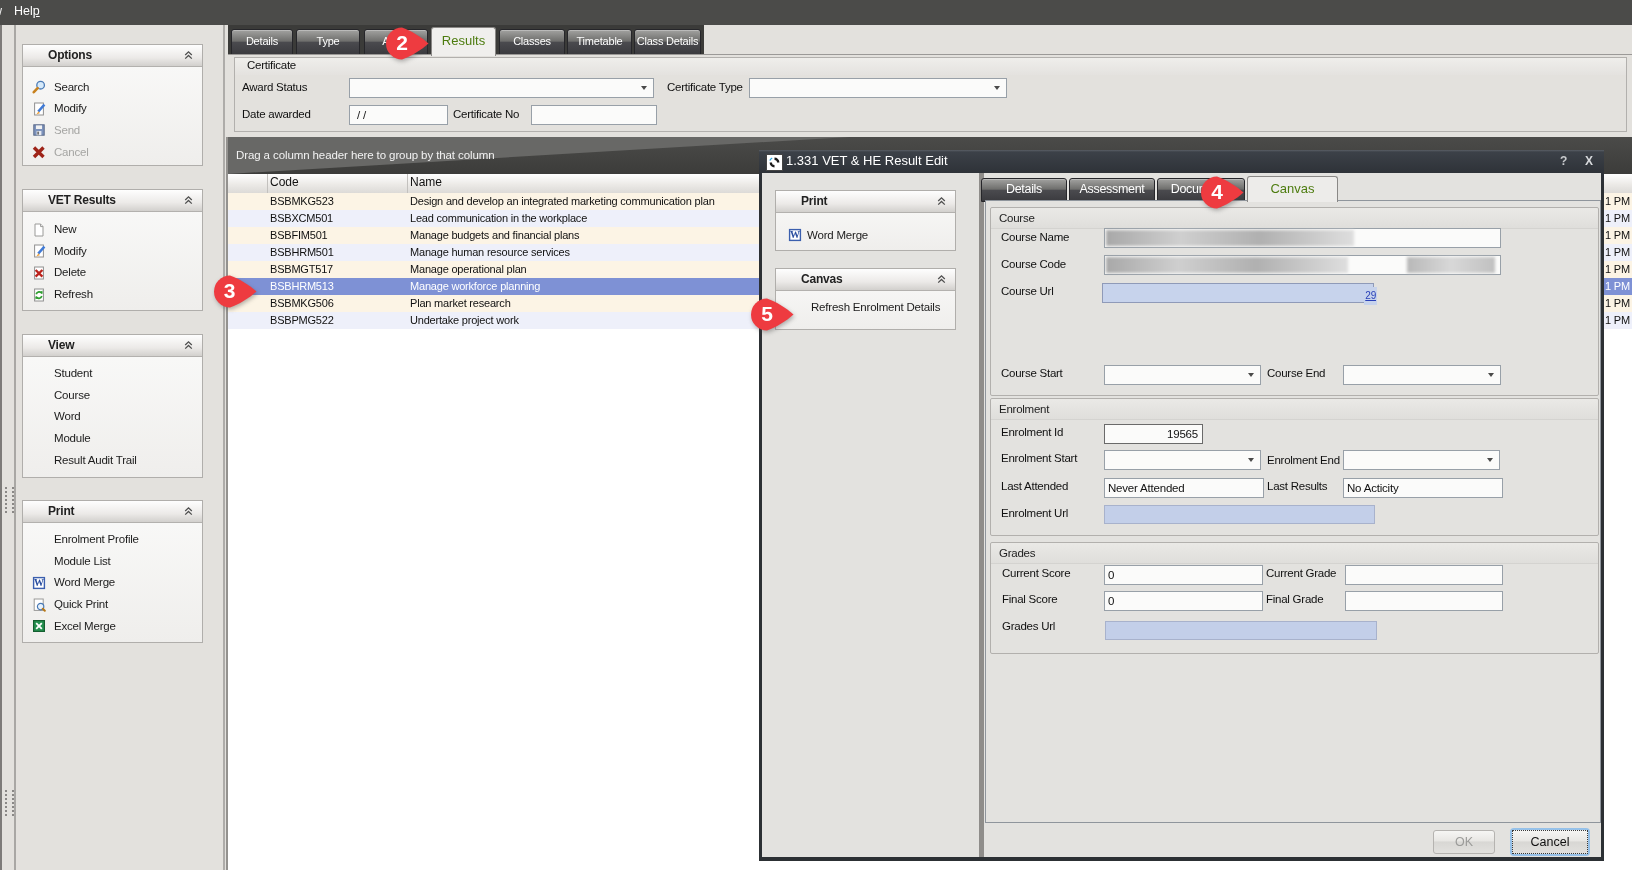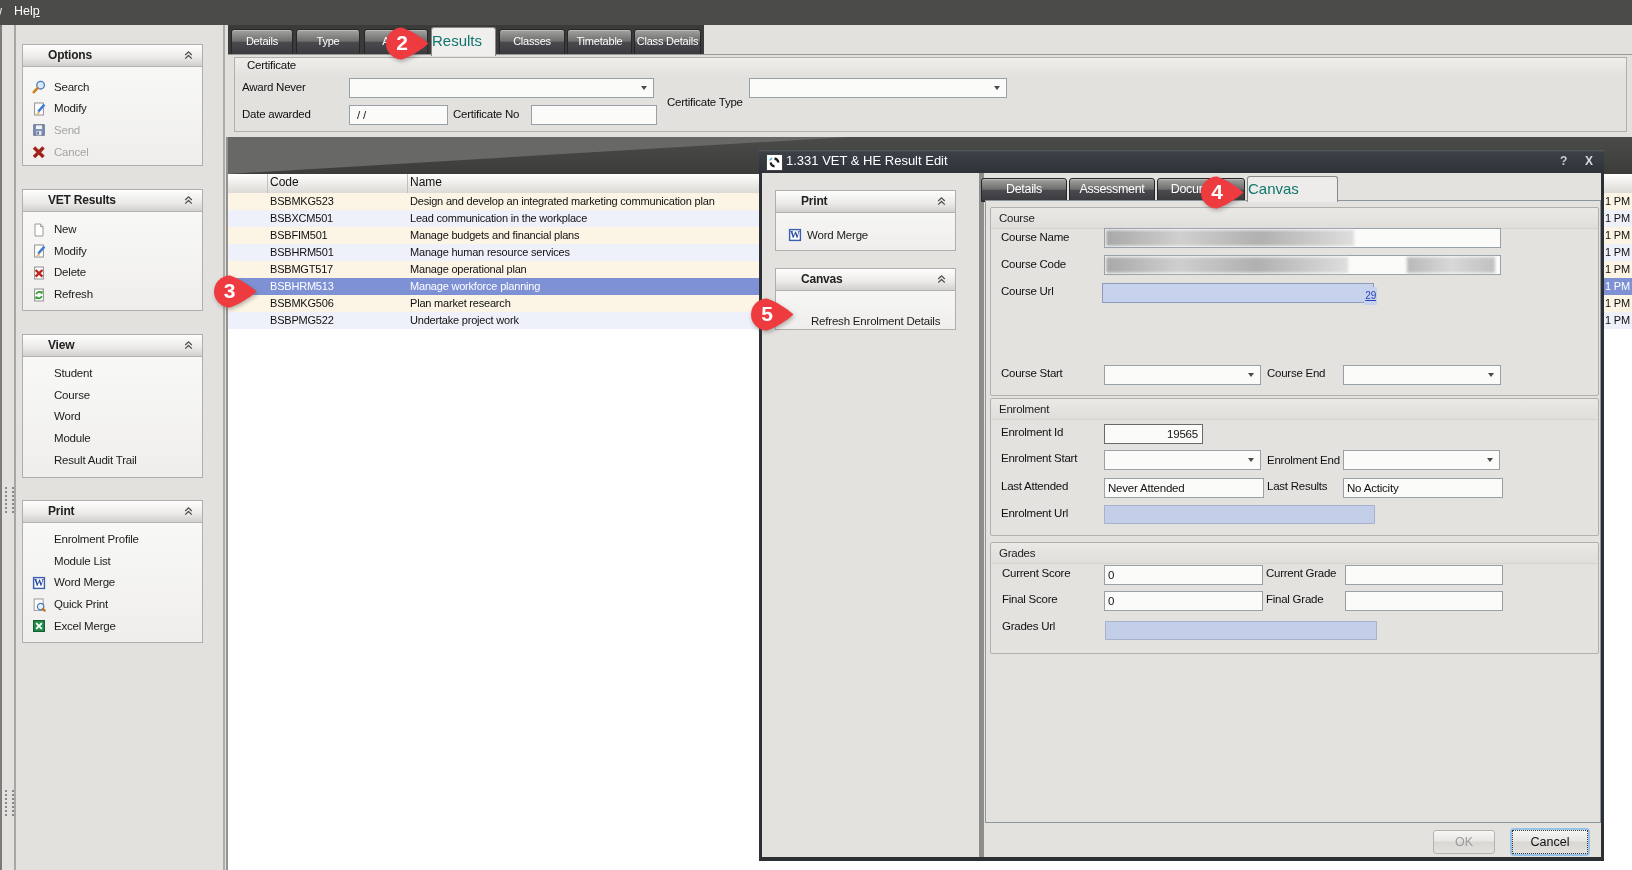--- a/index.html
+++ b/index.html
@@ -9,21 +9,21 @@
 .panel{position:absolute;left:22px;width:179px;border:1px solid #b0aeab;background:linear-gradient(#fafaf9,#efeeec)}
 .ph{position:relative;height:21px;background:linear-gradient(#fefefe,#eceae8 60%,#d2d0cd);border-bottom:1px solid #b3b1ae;font-weight:bold;font-size:12px;letter-spacing:-0.2px;color:#222;line-height:21px;padding-left:25px}
 .chev{position:absolute;right:7px;top:4px;width:13px;height:13px}
 .pbody{position:relative;padding-top:7px}
 .row{position:relative;height:21.7px;line-height:21.7px;font-size:11.5px;letter-spacing:-0.2px;color:#1c1c1c}
 .row .tx{position:absolute;left:31px;top:0}
 .row .ic{position:absolute;left:9px;top:3.5px;width:14px;height:14px}
 .dis{color:#a5a5a3}
 
 .tab{position:absolute;top:29px;height:24px;white-space:nowrap;border:1px solid #26262a;border-radius:3px 3px 0 0;background:linear-gradient(#a2a2a0 0%,#6f6f6d 46%,#4a4a4e 52%,#3b3b3f 100%);color:#fff;font-size:11px;letter-spacing:-0.2px;text-align:center;line-height:23px;box-shadow:inset 0 1px 0 rgba(255,255,255,.28)}
-.tabact{position:absolute;top:27px;height:28px;white-space:nowrap;background:#f0efed;border:1px solid #8a8886;border-bottom:none;border-radius:3px 3px 0 0;color:#0f766e;font-size:15px;line-height:26px;z-index:3}
+.tabact{position:absolute;top:27px;height:28px;white-space:nowrap;background:#f0efed;border:1px solid #8a8886;border-bottom:none;border-radius:3px 3px 0 0;color:#4d7c0f;font-size:13px;text-align:center;line-height:26px;z-index:3}
 
 .lbl{position:absolute;font-size:11.5px;letter-spacing:-0.25px;color:#101010;white-space:nowrap}
 .fld{position:absolute;background:#fbfbfa;border:1px solid #98a0a8;font-size:11.5px;letter-spacing:-0.2px;color:#111;line-height:18px}
 .dd .ar{position:absolute;right:6px;top:7px;width:0;height:0;border-left:3.5px solid transparent;border-right:3.5px solid transparent;border-top:4px solid #4a4a4a}
 .grp{position:absolute;border:1px solid #b2b0ad;border-radius:2px}
 .gcap{position:absolute;left:0;top:0;right:0;height:20px;background:linear-gradient(#eae9e6,#dfdedb);border-bottom:1px solid #d4d3d0;font-size:11.5px;letter-spacing:-0.25px;color:#222;line-height:20px;padding-left:8px;border-radius:2px 2px 0 0}
 
 .grow{position:absolute;left:228px;width:1404px;height:17px;font-size:11px;letter-spacing:-0.2px;color:#111;line-height:17px}
 .grow span{white-space:nowrap}
 .grow .c1{position:absolute;left:42px}
@@ -189,36 +189,37 @@
   <div class="tab" style="left:364px;width:62px">About</div>
   <div class="tabact" style="left:431px;width:63px">Results</div>
   <div class="tab" style="left:499px;width:64px">Classes</div>
   <div class="tab" style="left:567px;width:63px">Timetable</div>
   <div class="tab" style="left:634px;width:65px">Class Details</div>
 
   <div class="grp" style="left:234px;top:57px;width:1391px;height:73px;border-radius:0">
       <div style="position:absolute;left:0;top:0;right:0;height:17px;background:linear-gradient(#efeeeb,#e4e2df)"></div>
     </div>
   <div class="lbl" style="left:247px;top:59px">Certificate</div>
-  <div class="lbl" style="left:242px;top:81px">Award Never</div>
+  <div class="lbl" style="left:242px;top:81px">Award Status</div>
   <div class="fld dd" style="left:349px;top:78px;width:303px;height:18px">
       <span class="ar"></span>
     </div>
-  <div class="lbl" style="left:667px;top:96px">Certificate Type</div>
+  <div class="lbl" style="left:667px;top:81px">Certificate Type</div>
   <div class="fld dd" style="left:749px;top:78px;width:256px;height:18px">
       <span class="ar"></span>
     </div>
   <div class="lbl" style="left:242px;top:108px">Date awarded</div>
   <div class="fld dd" style="left:349px;top:105px;width:90px;height:18px;padding-left:7px">/ /</div>
   <div class="lbl" style="left:453px;top:108px">Certificate No</div>
   <div class="fld" style="left:531px;top:105px;width:124px;height:18px"></div>
   <div class="ab" style="left:226px;top:137px;width:2px;height:733px;background:#94928f;z-index:1"></div>
 
   <div class="ab" style="left:228px;top:137px;width:1404px;height:37px;background:linear-gradient(#4b4b49,#3c3c3a)">
     <div class="ab" style="left:0;top:0;width:640px;height:37px;background:#686866;clip-path:polygon(0 0,622px 0,0 100%)"></div>
+    <div class="ab" style="left:8px;top:0;height:37px;line-height:37px;font-size:11.5px;letter-spacing:-0.1px;color:#f2f2f2">Drag a column header here to group by that column</div>
   </div>
 
   <div class="ab" style="left:228px;top:174px;width:1404px;height:19px;background:linear-gradient(#ffffff,#eceae7 55%,#dcdad7);border-bottom:1px solid #aaa8a5">
     <div class="ab" style="left:39px;top:0;width:1px;height:19px;background:#c3c1be"></div>
     <div class="ab" style="left:179px;top:0;width:1px;height:19px;background:#c3c1be"></div>
     <div class="ab" style="left:42px;top:1px;font-size:12px;color:#111">Code</div>
     <div class="ab" style="left:182px;top:1px;font-size:12px;color:#111">Name</div>
   </div>
 
   <div class="grow" style="top:193px;background:#fcf4e5">
@@ -289,21 +290,21 @@
                 <text x="7" y="10.4" text-anchor="middle" font-family="Liberation Serif" font-size="10" font-weight="bold" fill="#2b4fa0">W</text>
               </svg>
               <span class="tx">Word Merge</span>
             </div>
         </div>
       </div>
       <div class="panel" style="left:13px;top:95px;width:179px;height:60px">
         <div class="ph">Canvas<svg class="chev" viewBox="0 0 13 13">
               <path d="M3.2 6 L6.5 2.9 L9.8 6 M3.2 9.6 L6.5 6.5 L9.8 9.6" fill="none" stroke="#4f4f4f" stroke-width="1.3"></path>
             </svg></div>
-        <div class="pbody" style="padding-top:15px">
+        <div class="pbody" style="padding-top:1px">
           <div class="row" style="height:30px;line-height:30px">
               <span class="tx" style="left:35px">Refresh Enrolment Details</span>
             </div>
         </div>
       </div>
 
       <div class="ab" style="left:217px;top:0;width:5px;height:684px;background:#8f8d8a"></div>
     </div>
 
   </div>

